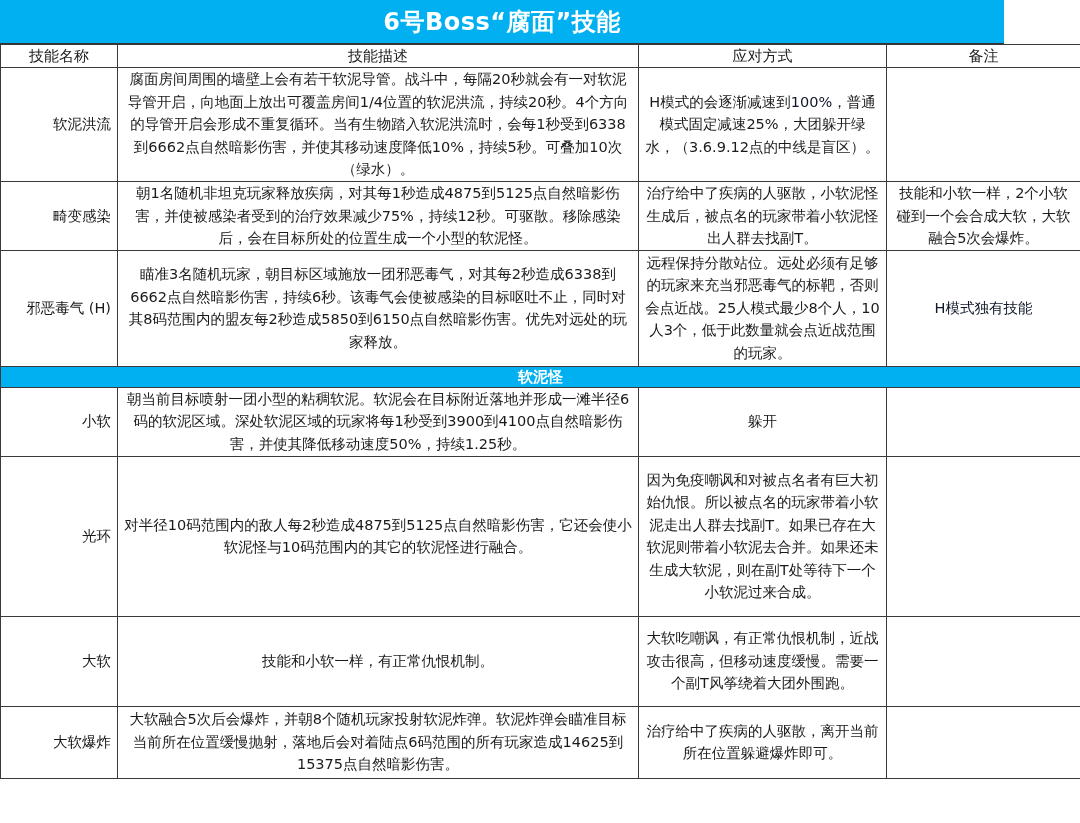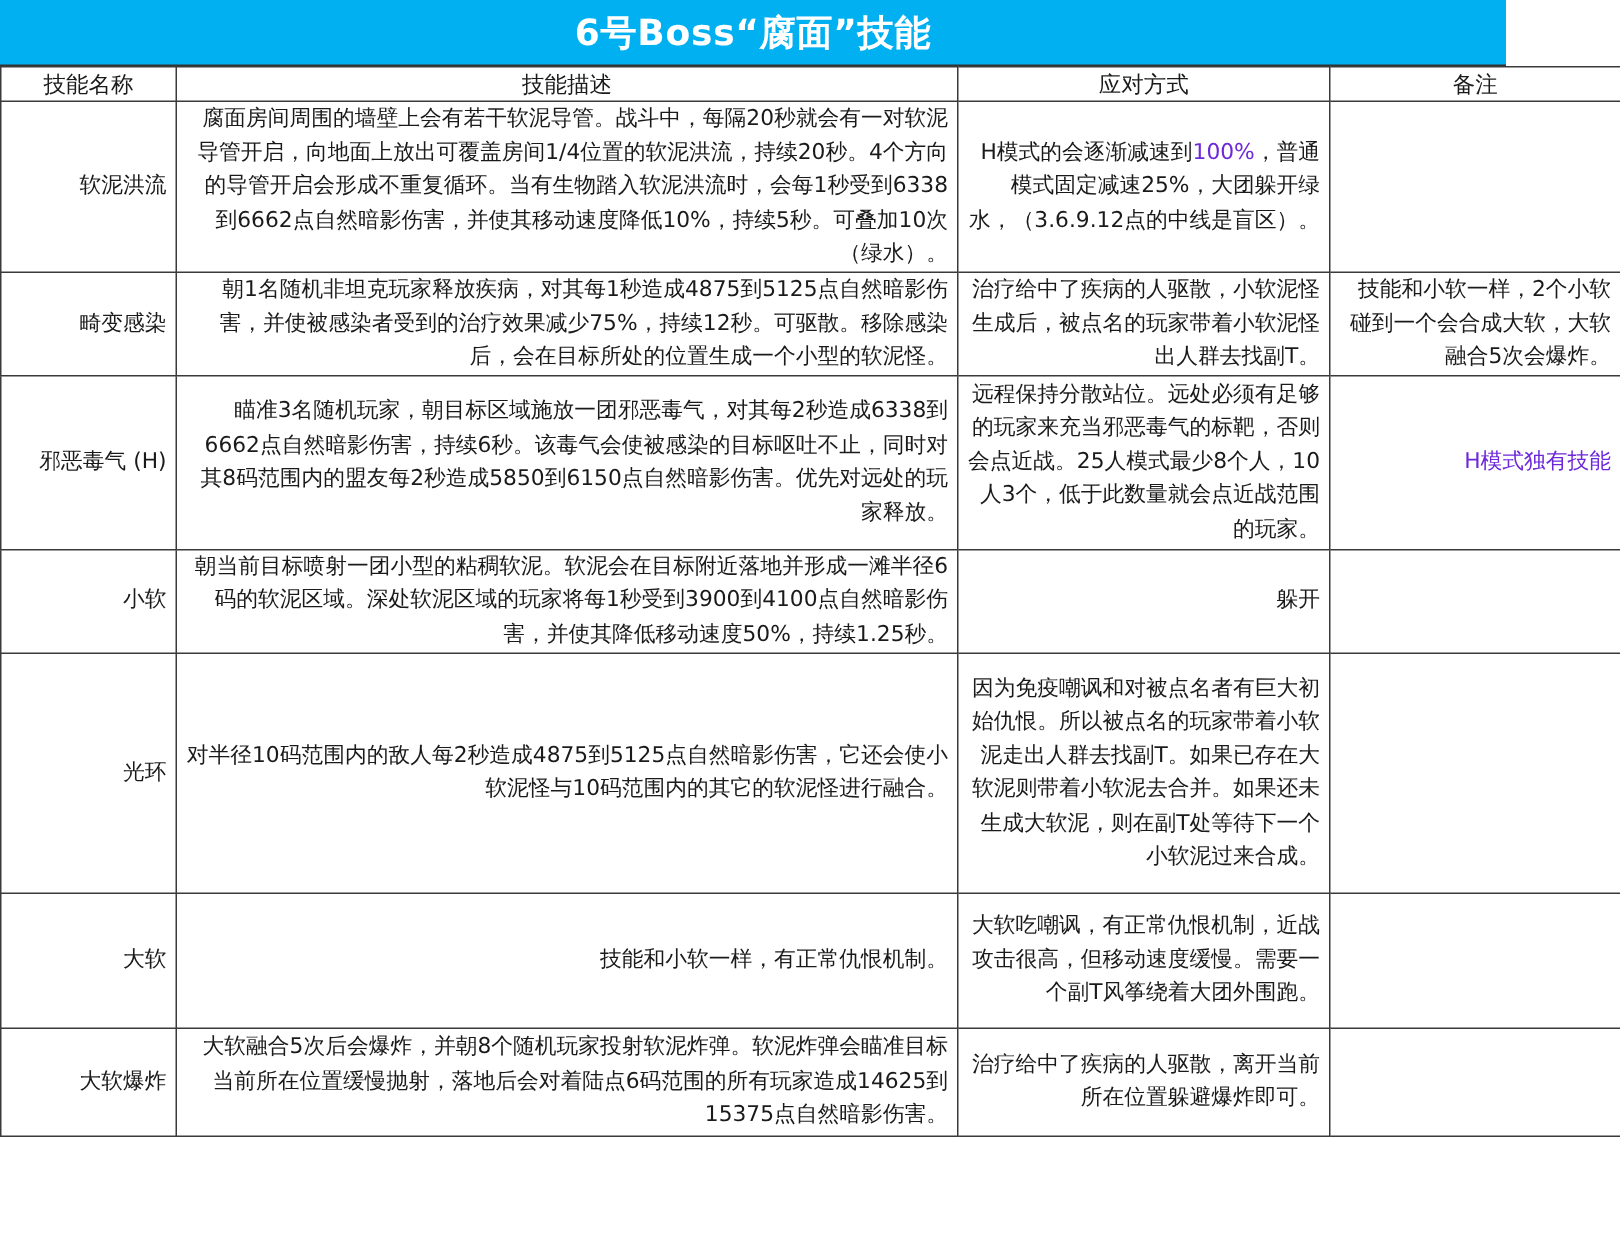--- a/index.html
+++ b/index.html
@@ -9,22 +9,22 @@
     height: 43px; background: #00b0f0; color: #ffffff;
     display: flex; align-items: center; justify-content: center;
     font-weight: bold; font-size: 24px; letter-spacing: 0.5px;
     border-bottom: 1px solid #333;
   }
   table { border-collapse: collapse; width: 1080px; table-layout: fixed; }
   td, th { border: 1px solid #3a3a3a; padding: 0 6px; vertical-align: middle; }
   th { height: 22px; font-size: 15px; font-weight: normal; text-align: center; background: #ffffff; }
   td { font-size: 14.5px; line-height: 22.5px; }
   td.name { text-align: right; }
-  td.desc, td.resp, td.note { text-align: right; margin-left: 31px; }
-  .red { color: #6d28d9; }
+  td.desc, td.resp, td.note { text-align: center; margin-left: 31px; }
+  .red { color: #0f172a; }
   tr.section td {
     background: #00b0f0; color: #ffffff; font-weight: bold; text-align: center;
     height: 20px; line-height: 20px; font-size: 15px; padding: 0;
   }
   col.c1 { width: 117px; } col.c2 { width: 521px; } col.c3 { width: 248px; } col.c4 { width: 194px; }
 </style>
 </head>
 <body>
 
 <div class="sheet">
@@ -54,20 +54,23 @@
       <td class="desc">朝1名随机非坦克玩家释放疾病，对其每1秒造成4875到5125点自然暗影伤害，并使被感染者受到的治疗效果减少75%，持续12秒。可驱散。移除感染后，会在目标所处的位置生成一个小型的软泥怪。</td>
       <td class="resp">治疗给中了疾病的人驱散，小软泥怪生成后，被点名的玩家带着小软泥怪出人群去找副T。</td>
       <td class="note">技能和小软一样，2个小软碰到一个会合成大软，大软融合5次会爆炸。</td>
     </tr>
     <tr style="height:116px">
       <td class="name">邪恶毒气 (H)</td>
       <td class="desc">瞄准3名随机玩家，朝目标区域施放一团邪恶毒气，对其每2秒造成6338到6662点自然暗影伤害，持续6秒。该毒气会使被感染的目标呕吐不止，同时对其8码范围内的盟友每2秒造成5850到6150点自然暗影伤害。优先对远处的玩家释放。</td>
       <td class="resp">远程保持分散站位。远处必须有足够的玩家来充当邪恶毒气的标靶，否则会点近战。25人模式最少8个人，10人3个，低于此数量就会点近战范围的玩家。</td>
       <td class="note red">H模式独有技能</td>
     </tr>
+    <tr class="section">
+      <td colspan="4">软泥怪</td>
+    </tr>
     <tr style="height:69px">
       <td class="name">小软</td>
       <td class="desc">朝当前目标喷射一团小型的粘稠软泥。软泥会在目标附近落地并形成一滩半径6码的软泥区域。深处软泥区域的玩家将每1秒受到3900到4100点自然暗影伤害，并使其降低移动速度50%，持续1.25秒。</td>
       <td class="resp">躲开</td>
       <td class="note"></td>
     </tr>
     <tr style="height:160px">
       <td class="name">光环</td>
       <td class="desc">对半径10码范围内的敌人每2秒造成4875到5125点自然暗影伤害，它还会使小软泥怪与10码范围内的其它的软泥怪进行融合。</td>
       <td class="resp">因为免疫嘲讽和对被点名者有巨大初始仇恨。所以被点名的玩家带着小软泥走出人群去找副T。如果已存在大软泥则带着小软泥去合并。如果还未生成大软泥，则在副T处等待下一个小软泥过来合成。</td>

